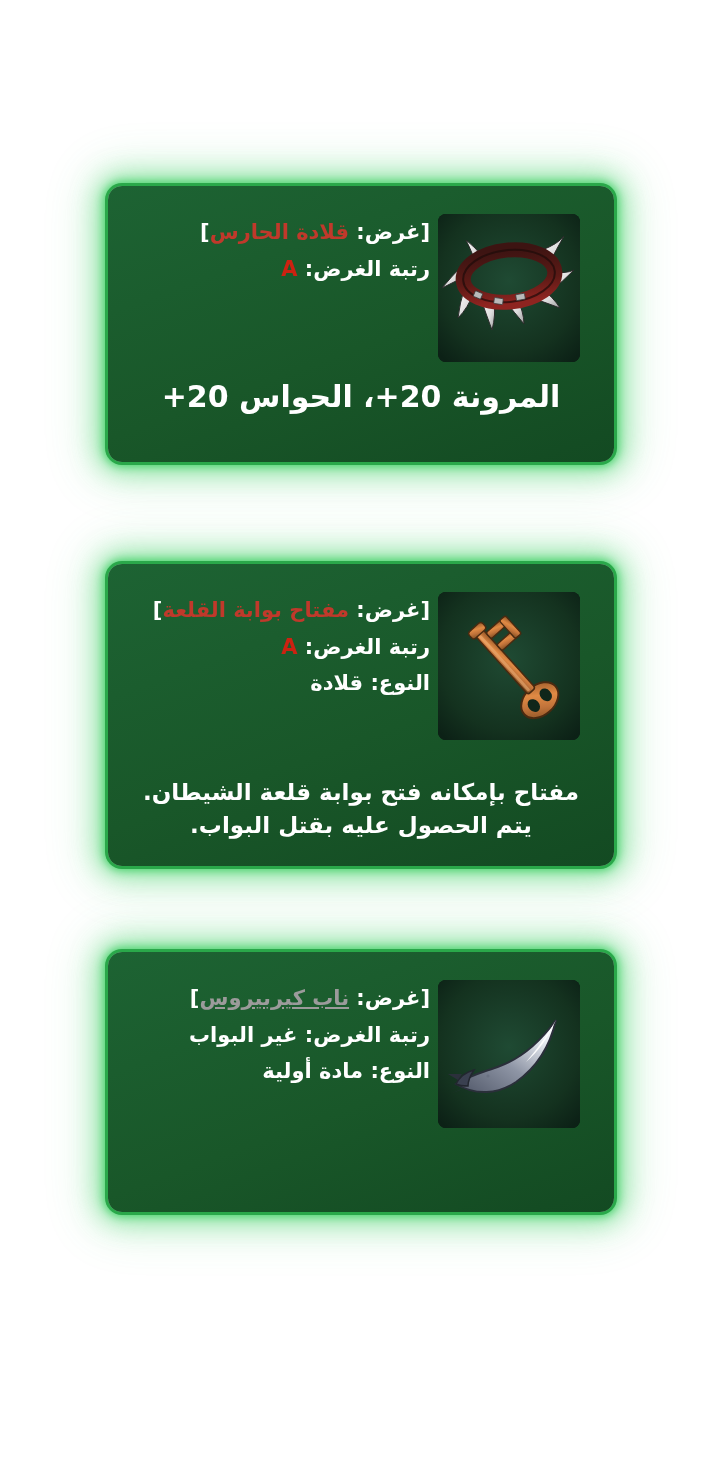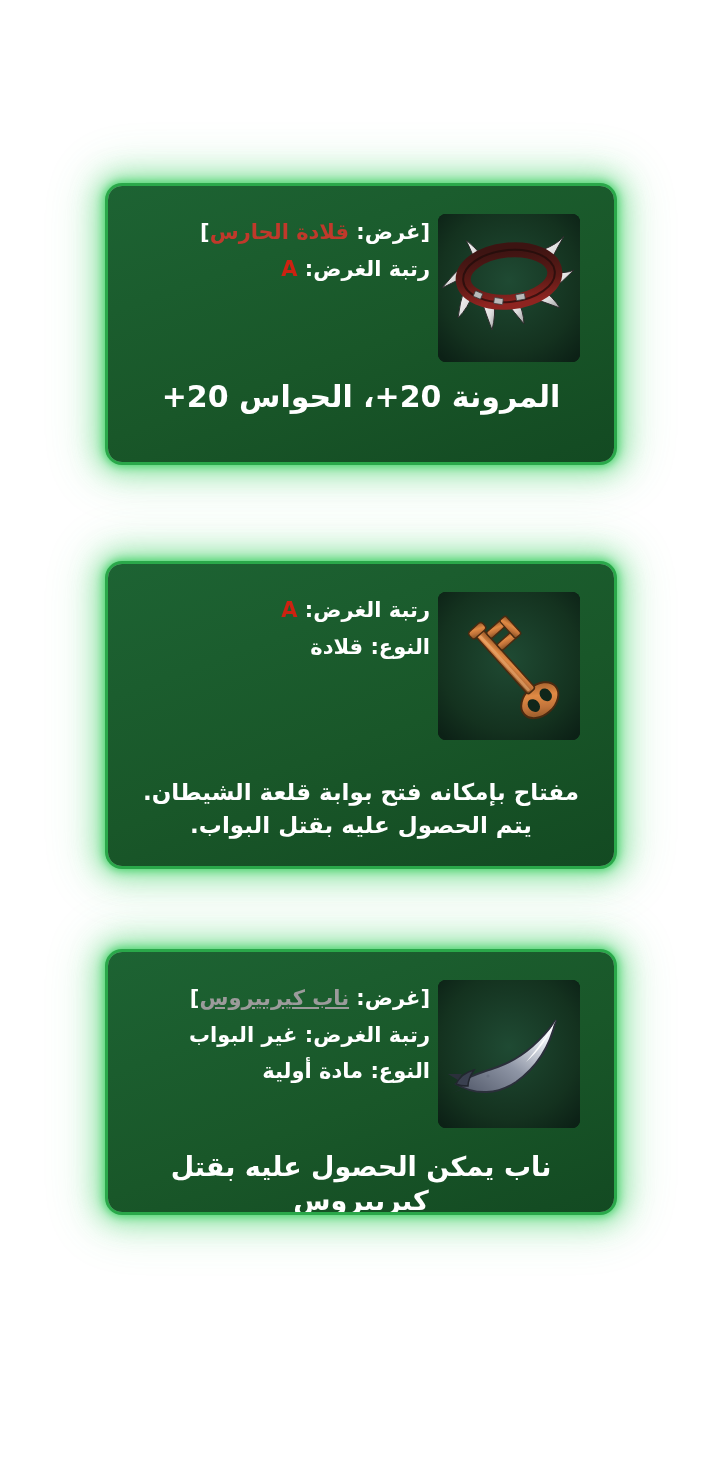--- a/index.html
+++ b/index.html
@@ -209,20 +209,23 @@
             <rect x="94" y="34" width="8" height="24" rx="2" fill="url(#keyG)" stroke="#4a2a10" stroke-width="1.4"></rect>
             <rect x="62" y="22" width="18" height="9" rx="3" fill="url(#keyG)" stroke="#4a2a10" stroke-width="1.4"></rect>
 
             <rect x="68" y="32" width="3" height="74" rx="1.5" fill="#f0b37a" opacity="0.55"></rect>
           </g>
         </svg>
       </div>
 
       <div class="meta">
         <div class="meta-line">
+          <span>[غرض: </span><span class="accent-red">مفتاح بوابة القلعة</span><span>]</span>
+        </div>
+        <div class="meta-line">
           <span>رتبة الغرض:</span>
           <span class="rank-red">A</span>
         </div>
         <div class="meta-line">
           <span>النوع:</span>
           <span>قلادة</span>
         </div>
       </div>
     </div>
 
@@ -272,18 +275,15 @@
           <span>رتبة الغرض:</span>
           <span>غير البواب</span>
         </div>
         <div class="meta-line">
           <span>النوع:</span>
           <span>مادة أولية</span>
         </div>
       </div>
     </div>
 
-    <div class="desc desc-3">
-      <span class="desc-line">ناب يمكن الحصول عليه بقتل كيربيروس</span>
-    </div>
   </div>
 
 </div>
 
 </body></html>

